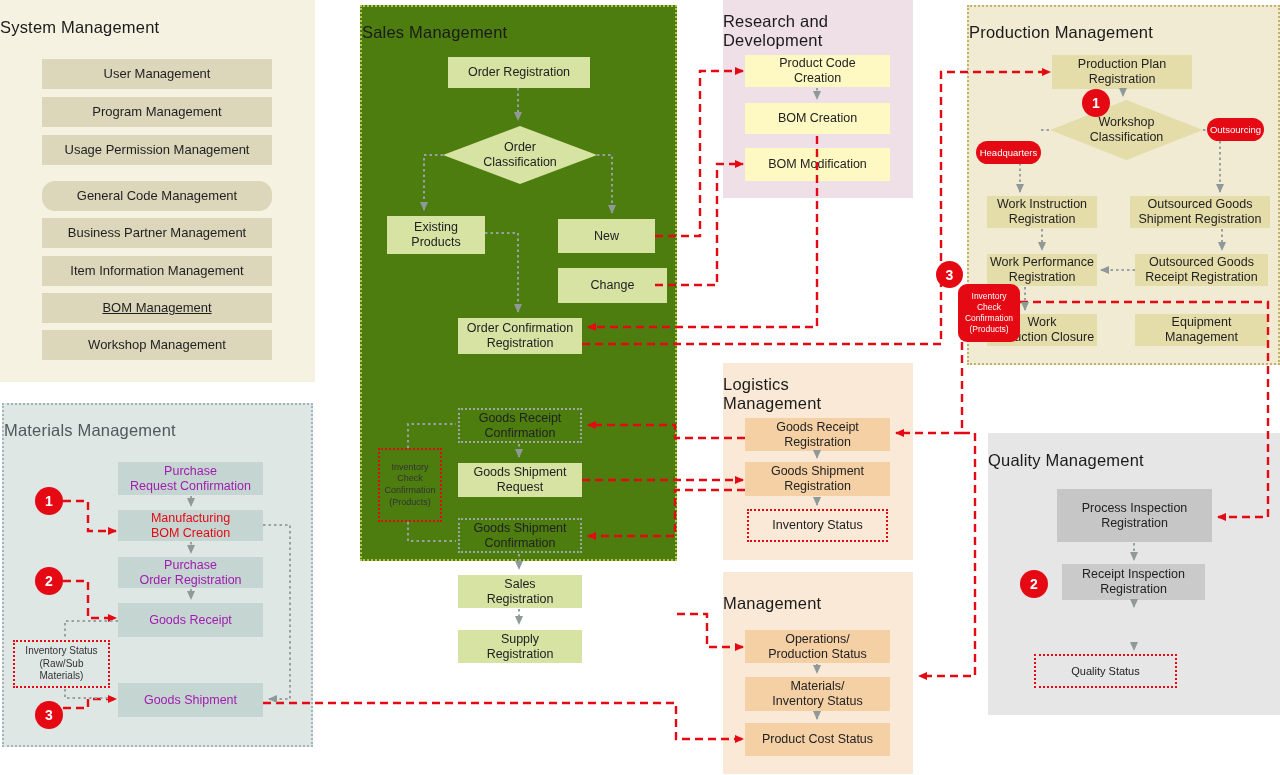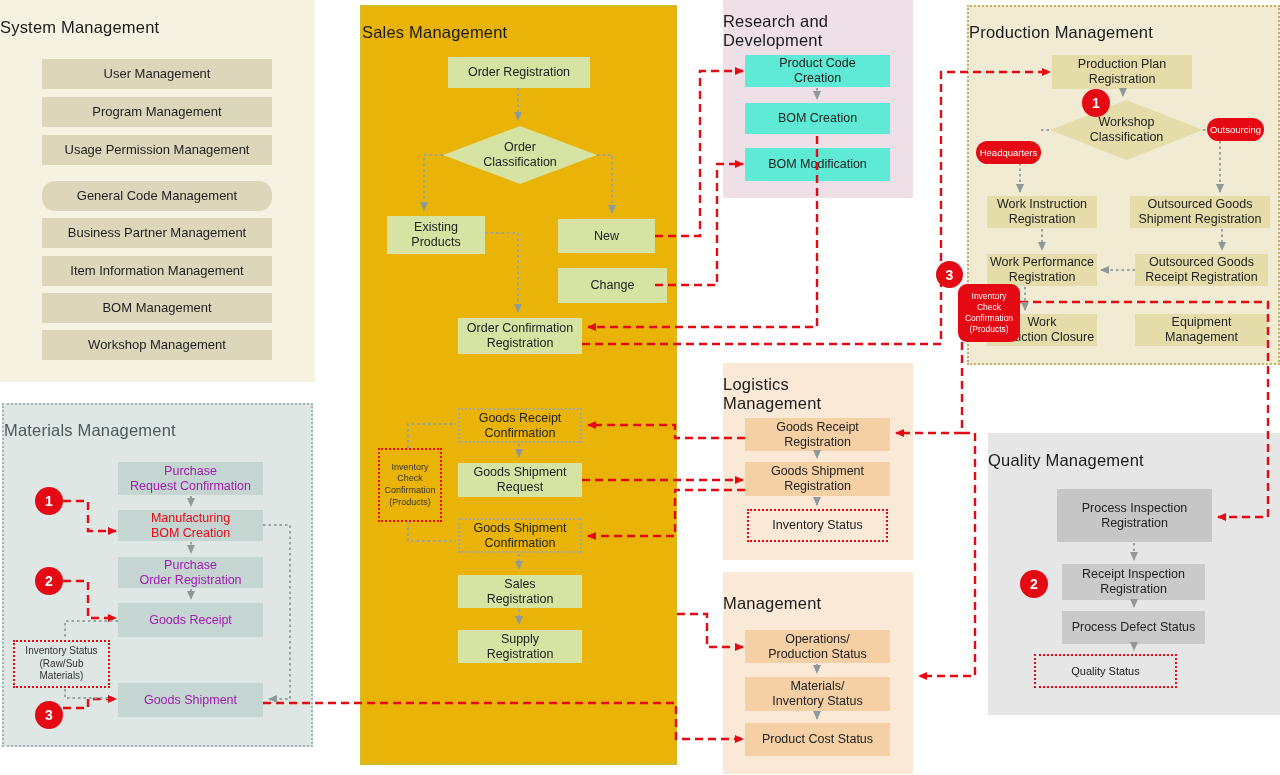--- a/index.html
+++ b/index.html
@@ -1,35 +1,35 @@
 <!DOCTYPE html>
 <html><head>
 <meta charset="utf-8">
 <style>
   html,body{margin:0;padding:0;background:#fff;}
   #stage{position:relative;width:1280px;height:775px;background:#ffffff;overflow:hidden;
          font-family:"Liberation Sans","DejaVu Sans",sans-serif;}
   .panel{position:absolute;box-sizing:border-box;}
   .p-system{left:0;top:0;width:315px;height:382px;background:#f6f2e2;}
   .p-materials{left:2px;top:403px;width:311px;height:344px;background:#dfe7e5;border:2px dotted #9fb6bb;}
-  .p-sales{left:360px;top:5px;width:317px;height:760px;background:#eab308;border:2px dotted #b7c544;}
+  .p-sales{left:360px;top:5px;width:317px;height:556px;background:#4d7c0f;border:2px dotted #b7c544;}
   .p-rnd{left:723px;top:0;width:190px;height:198px;background:#efdfe7;}
   .p-logistics{left:723px;top:363px;width:190px;height:197px;background:#f9e9d6;}
   .p-management{left:723px;top:572px;width:190px;height:202px;background:#f9e9d6;}
   .p-production{left:967px;top:5px;width:313px;height:360px;background:#f0ebd2;border:2px dotted #c0b267;}
   .p-quality{left:988px;top:433px;width:292px;height:282px;background:#e6e6e6;}
   .panel-title{position:absolute;left:0;width:100%;text-align:left;font-size:16.5px;
                color:#1b1b1b;white-space:pre-line;line-height:1.18;letter-spacing:.2px;}
   .t-materials{color:#4d5a59;}
   .box{position:absolute;display:flex;align-items:center;justify-content:center;text-align:center;
        font-size:12.5px;line-height:1.18;color:#222;white-space:pre-line;box-sizing:border-box;padding:2px;}
   .b-sys{background:#dcd6ba;font-size:13px;color:#1f1f1f;}
   .b-mat{background:#c4d5d2;color:#a21caf;}
   .b-sales{background:#d7e3a3;}
-  .b-rnd{background:#5eead4;}
+  .b-rnd{background:#fef9c3;}
   .b-org{background:#f5d0a5;}
   .b-prod{background:#e5dda9;}
   .b-q{background:#cacaca;}
   .b-q1{background:#c6c6c6;}
   .red-text{color:#e50914;}
   .gdot{border:2px dotted #9fa8a5;background:transparent;}
   .rdot{border:2px dotted #e50914;background:transparent;}
   .small{font-size:10px;line-height:1.25;color:#333;}
   .tiny{font-size:9px;line-height:1.3;color:#333;}
   .diamond{position:absolute;display:flex;align-items:center;justify-content:center;text-align:center;
@@ -54,21 +54,21 @@
 
   <div class="panel p-system">
     <div class="panel-title" style="top:18px;">System Management</div>
   </div>
   <div class="box b-sys" style="left:42px;top:59px;width:230px;height:30px;">User Management</div>
   <div class="box b-sys" style="left:42px;top:97px;width:230px;height:30px;">Program Management</div>
   <div class="box b-sys" style="left:42px;top:135px;width:230px;height:30px;">Usage Permission Management</div>
   <div class="box b-sys" style="left:42px;top:181px;width:230px;height:30px;border-radius:13px;">General Code Management</div>
   <div class="box b-sys" style="left:42px;top:218px;width:230px;height:30px;">Business Partner Management</div>
   <div class="box b-sys" style="left:42px;top:256px;width:230px;height:30px;">Item Information Management</div>
-  <div class="box b-sys" style="left:42px;top:293px;width:230px;height:30px;">BOM Management</div>
+  <div class="box b-sys" style="left:42px;top:293px;width:230px;height:30px;text-decoration:underline;">BOM Management</div>
   <div class="box b-sys" style="left:42px;top:330px;width:230px;height:30px;">Workshop Management</div>
 
   <div class="panel p-materials">
     <div class="panel-title t-materials" style="top:16px;">Materials Management</div>
   </div>
   <div class="box b-mat" style="left:118px;top:462px;width:145px;height:33px;">Purchase
 Request Confirmation</div>
   <div class="box b-mat red-text" style="left:118px;top:510px;width:145px;height:31px;">Manufacturing
 BOM Creation</div>
   <div class="box b-mat" style="left:118px;top:557px;width:145px;height:31px;">Purchase
@@ -175,21 +175,20 @@
   <div class="box b-prod" style="left:1135px;top:314px;width:133px;height:32px;">Equipment
 Management</div>
 
   <div class="panel p-quality">
     <div class="panel-title" style="top:18px;">Quality Management</div>
   </div>
   <div class="box b-q1" style="left:1057px;top:489px;width:155px;height:53px;">Process Inspection
 Registration</div>
   <div class="box b-q" style="left:1062px;top:564px;width:143px;height:36px;">Receipt Inspection
 Registration</div>
-  <div class="box b-q" style="left:1062px;top:611px;width:143px;height:33px;">Process Defect Status</div>
   <div class="box rdot" style="left:1034px;top:654px;width:143px;height:34px;font-size:11px;">Quality Status</div>
   <div class="ncirc" style="left:1020px;top:570px;">2</div>
 
   <svg class="wires">
     <defs>
       <marker id="ar" markerWidth="9" markerHeight="9" refX="8" refY="4" orient="auto" markerUnits="userSpaceOnUse">
         <path d="M0,0 L9,4 L0,8 z" fill="#e50914"></path>
       </marker>
       <marker id="ag" markerWidth="9" markerHeight="9" refX="8" refY="4" orient="auto" markerUnits="userSpaceOnUse">
         <path d="M0,0 L9,4 L0,8 z" fill="#8f9a98"></path>

